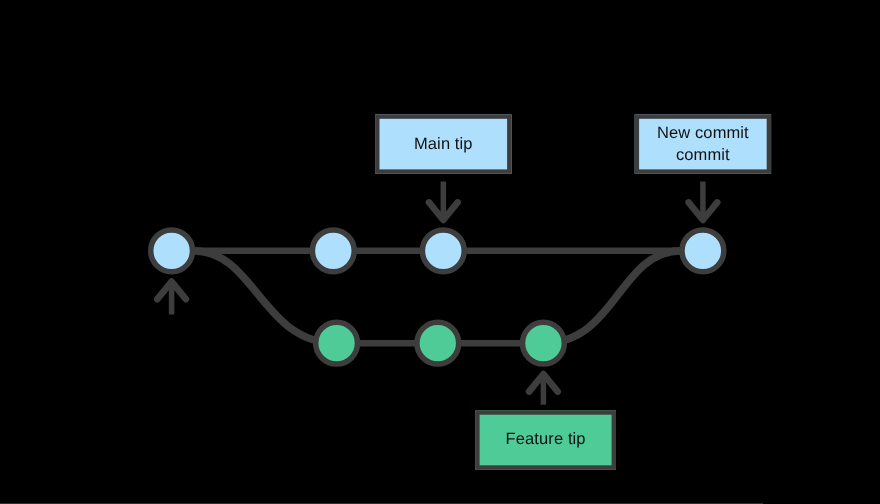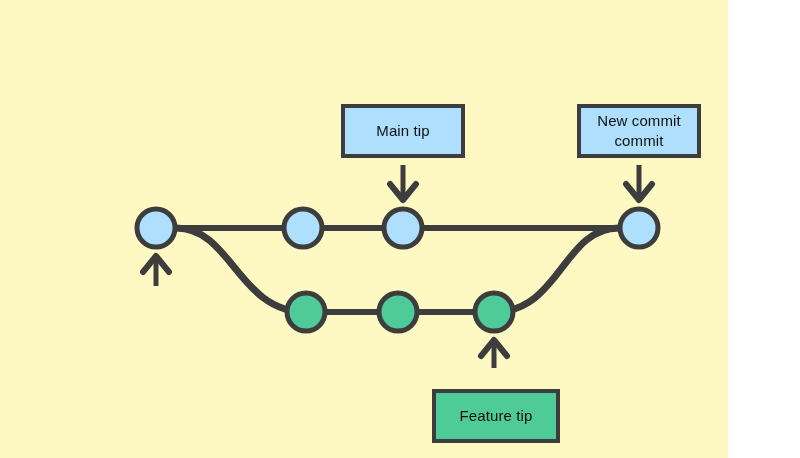--- a/index.html
+++ b/index.html
@@ -8,23 +8,23 @@
     background: #ffffff;
   }
   body {
     width: 800px;
     height: 458px;
     overflow: hidden;
     font-family: "Liberation Sans", sans-serif;
   }
   #diagram-root {
     position: relative;
-    width: 728px;
+    width: 800px;
     height: 458px;
-    background: #fef9c3;
+    background: #000000;
   }
   svg.graph-layer {
     position: absolute;
     top: 0;
     left: 0;
     width: 800px;
     height: 458px;
   }
   .label-box {
     position: absolute;
@@ -38,21 +38,21 @@
     font-size: 15px;
     color: #111111;
     line-height: 1.32;
     letter-spacing: 0.1px;
   }
   .box-blue { background: #aedffc; }
   .box-green { background: #4ecb96; }
   #box-main-tip   { left: 341px; top: 104px; width: 124px; height: 54px; }
   #box-new-merge  { left: 577px; top: 104px; width: 124px; height: 54px; }
   #box-common-base{ left: 92px;  top: 291px; width: 128px; height: 54px; }
-  #box-feature-tip{ left: 432px; top: 373px; width: 128px; height: 54px; margin-top: 16px; }
+  #box-feature-tip{ left: 432px; top: 373px; width: 128px; height: 54px; }
 </style>
 </head>
 <body>
 
 <div id="diagram-root">
 
   <svg class="graph-layer" viewBox="0 0 800 458">
 
     <path d="M 156 228 L 639 228" stroke="#3d3d3d" stroke-width="6" fill="none" stroke-linecap="butt"></path>
 

